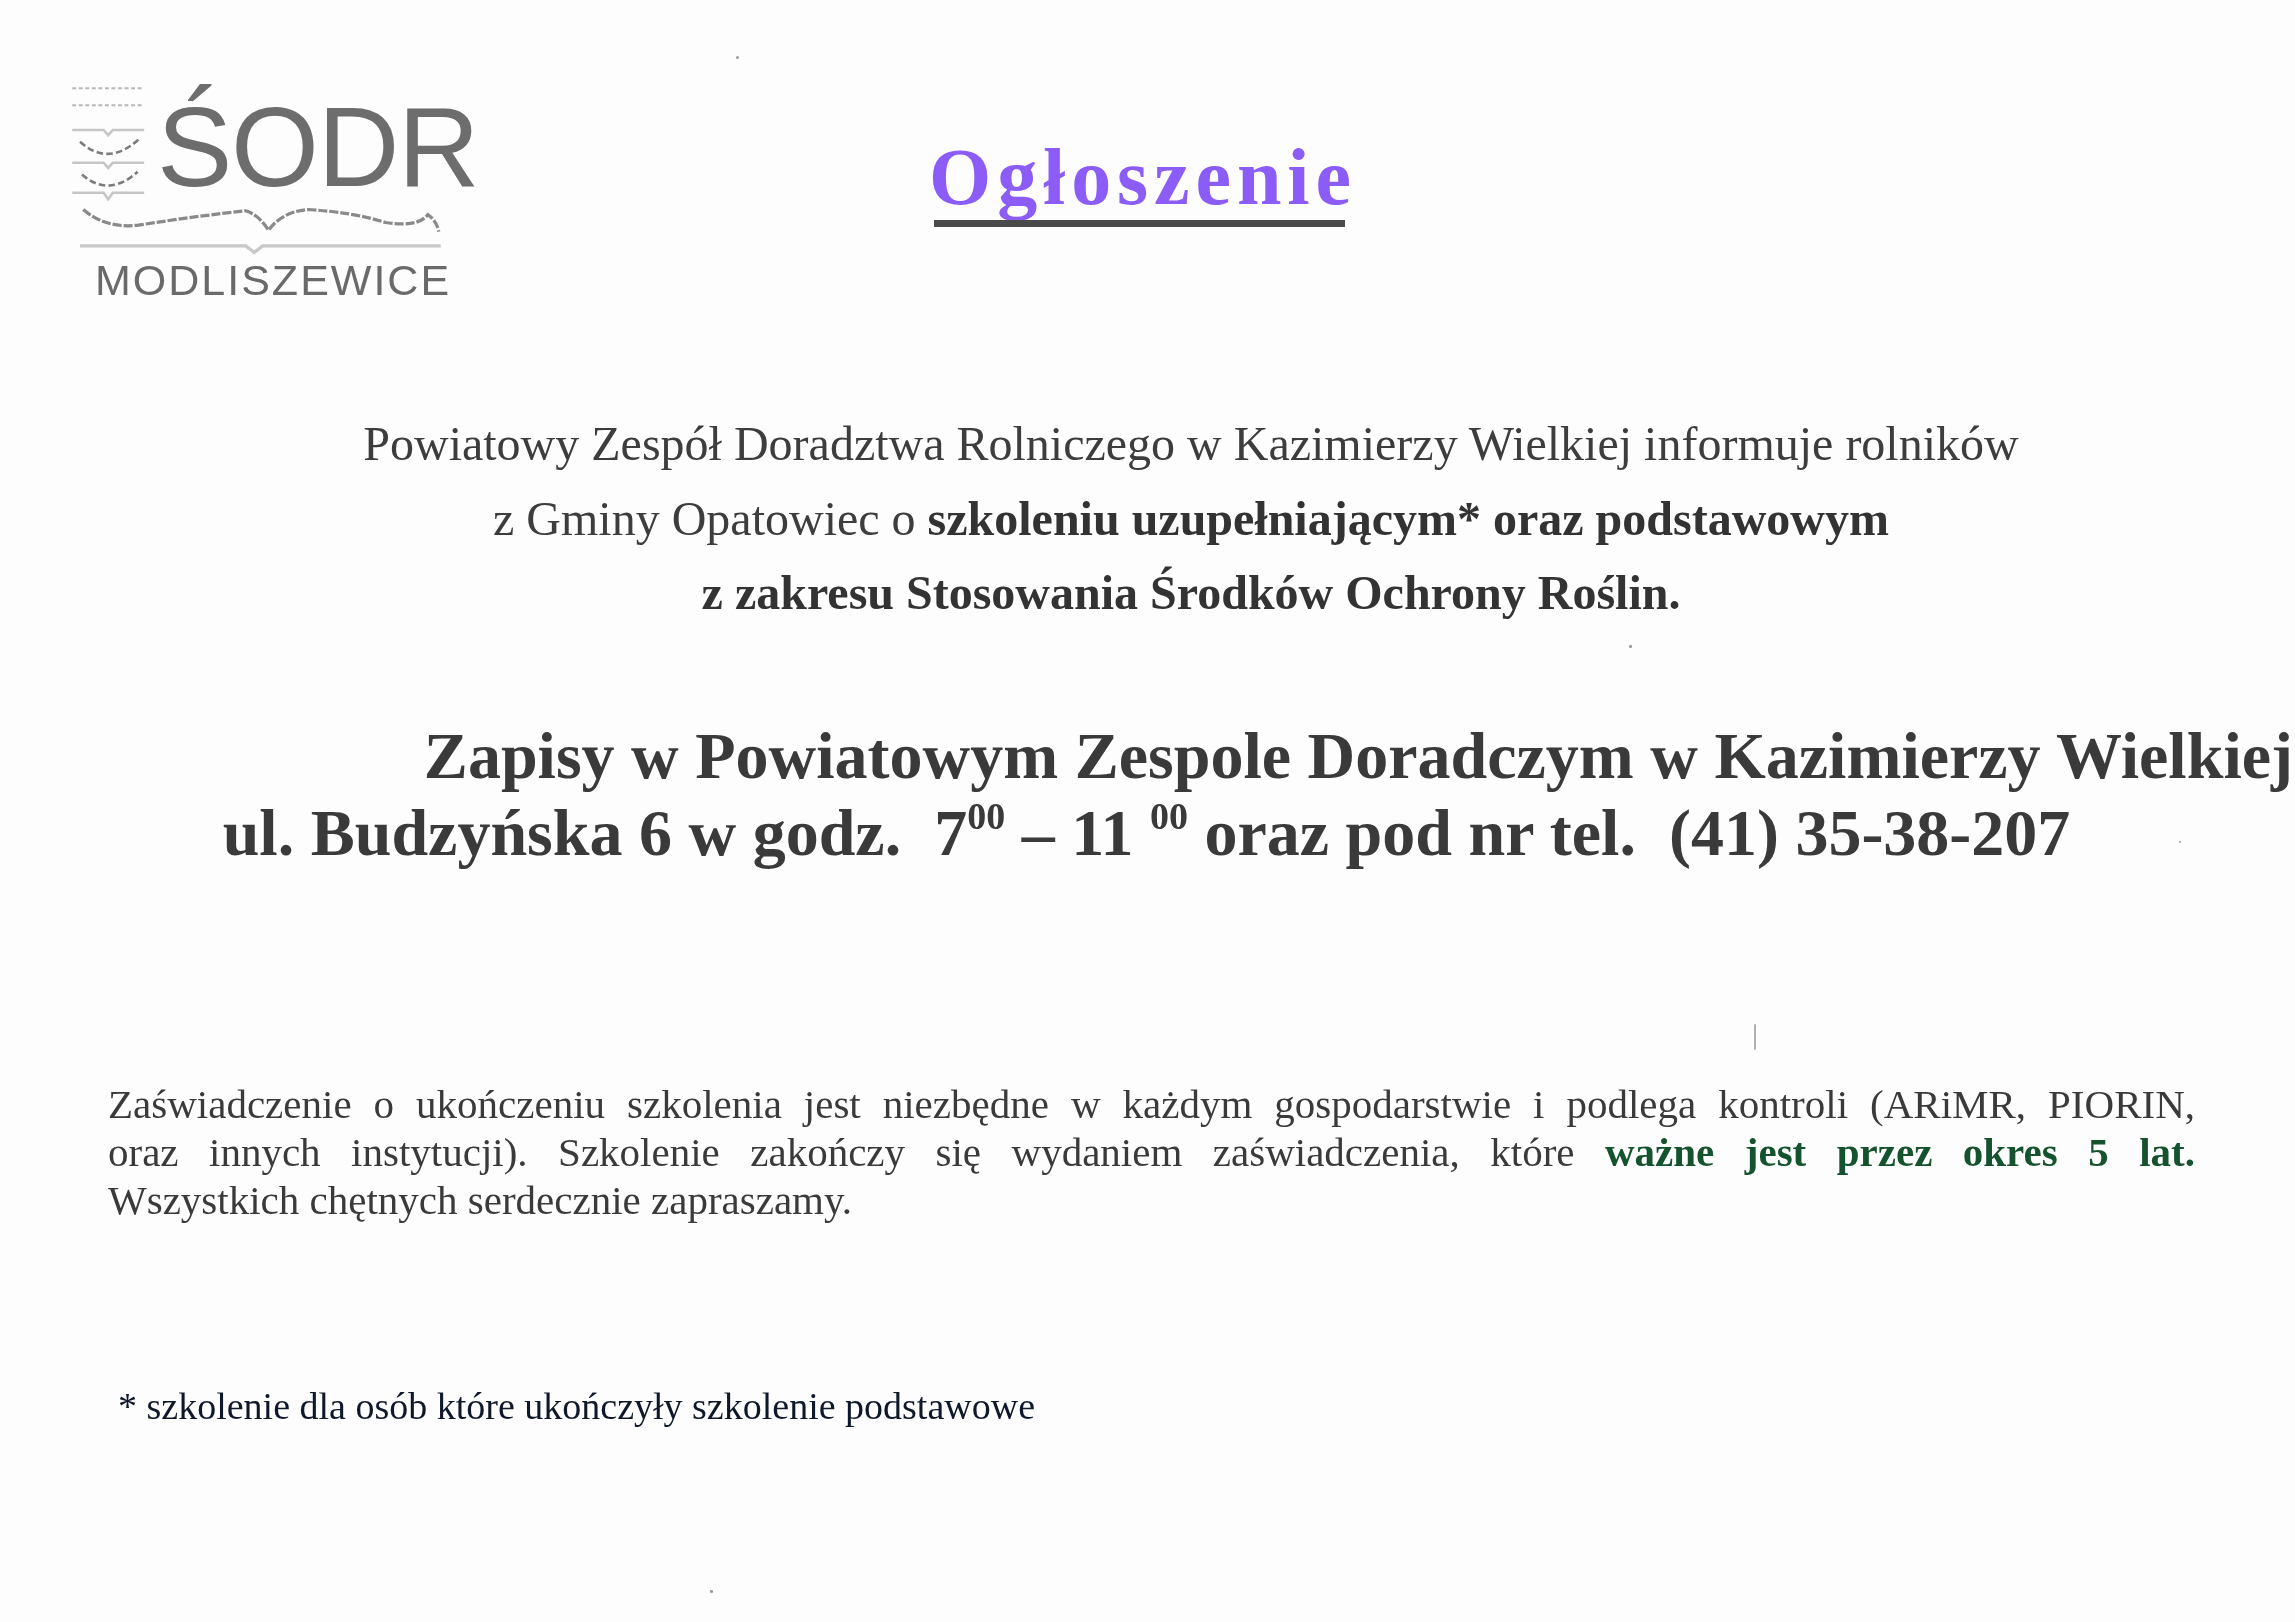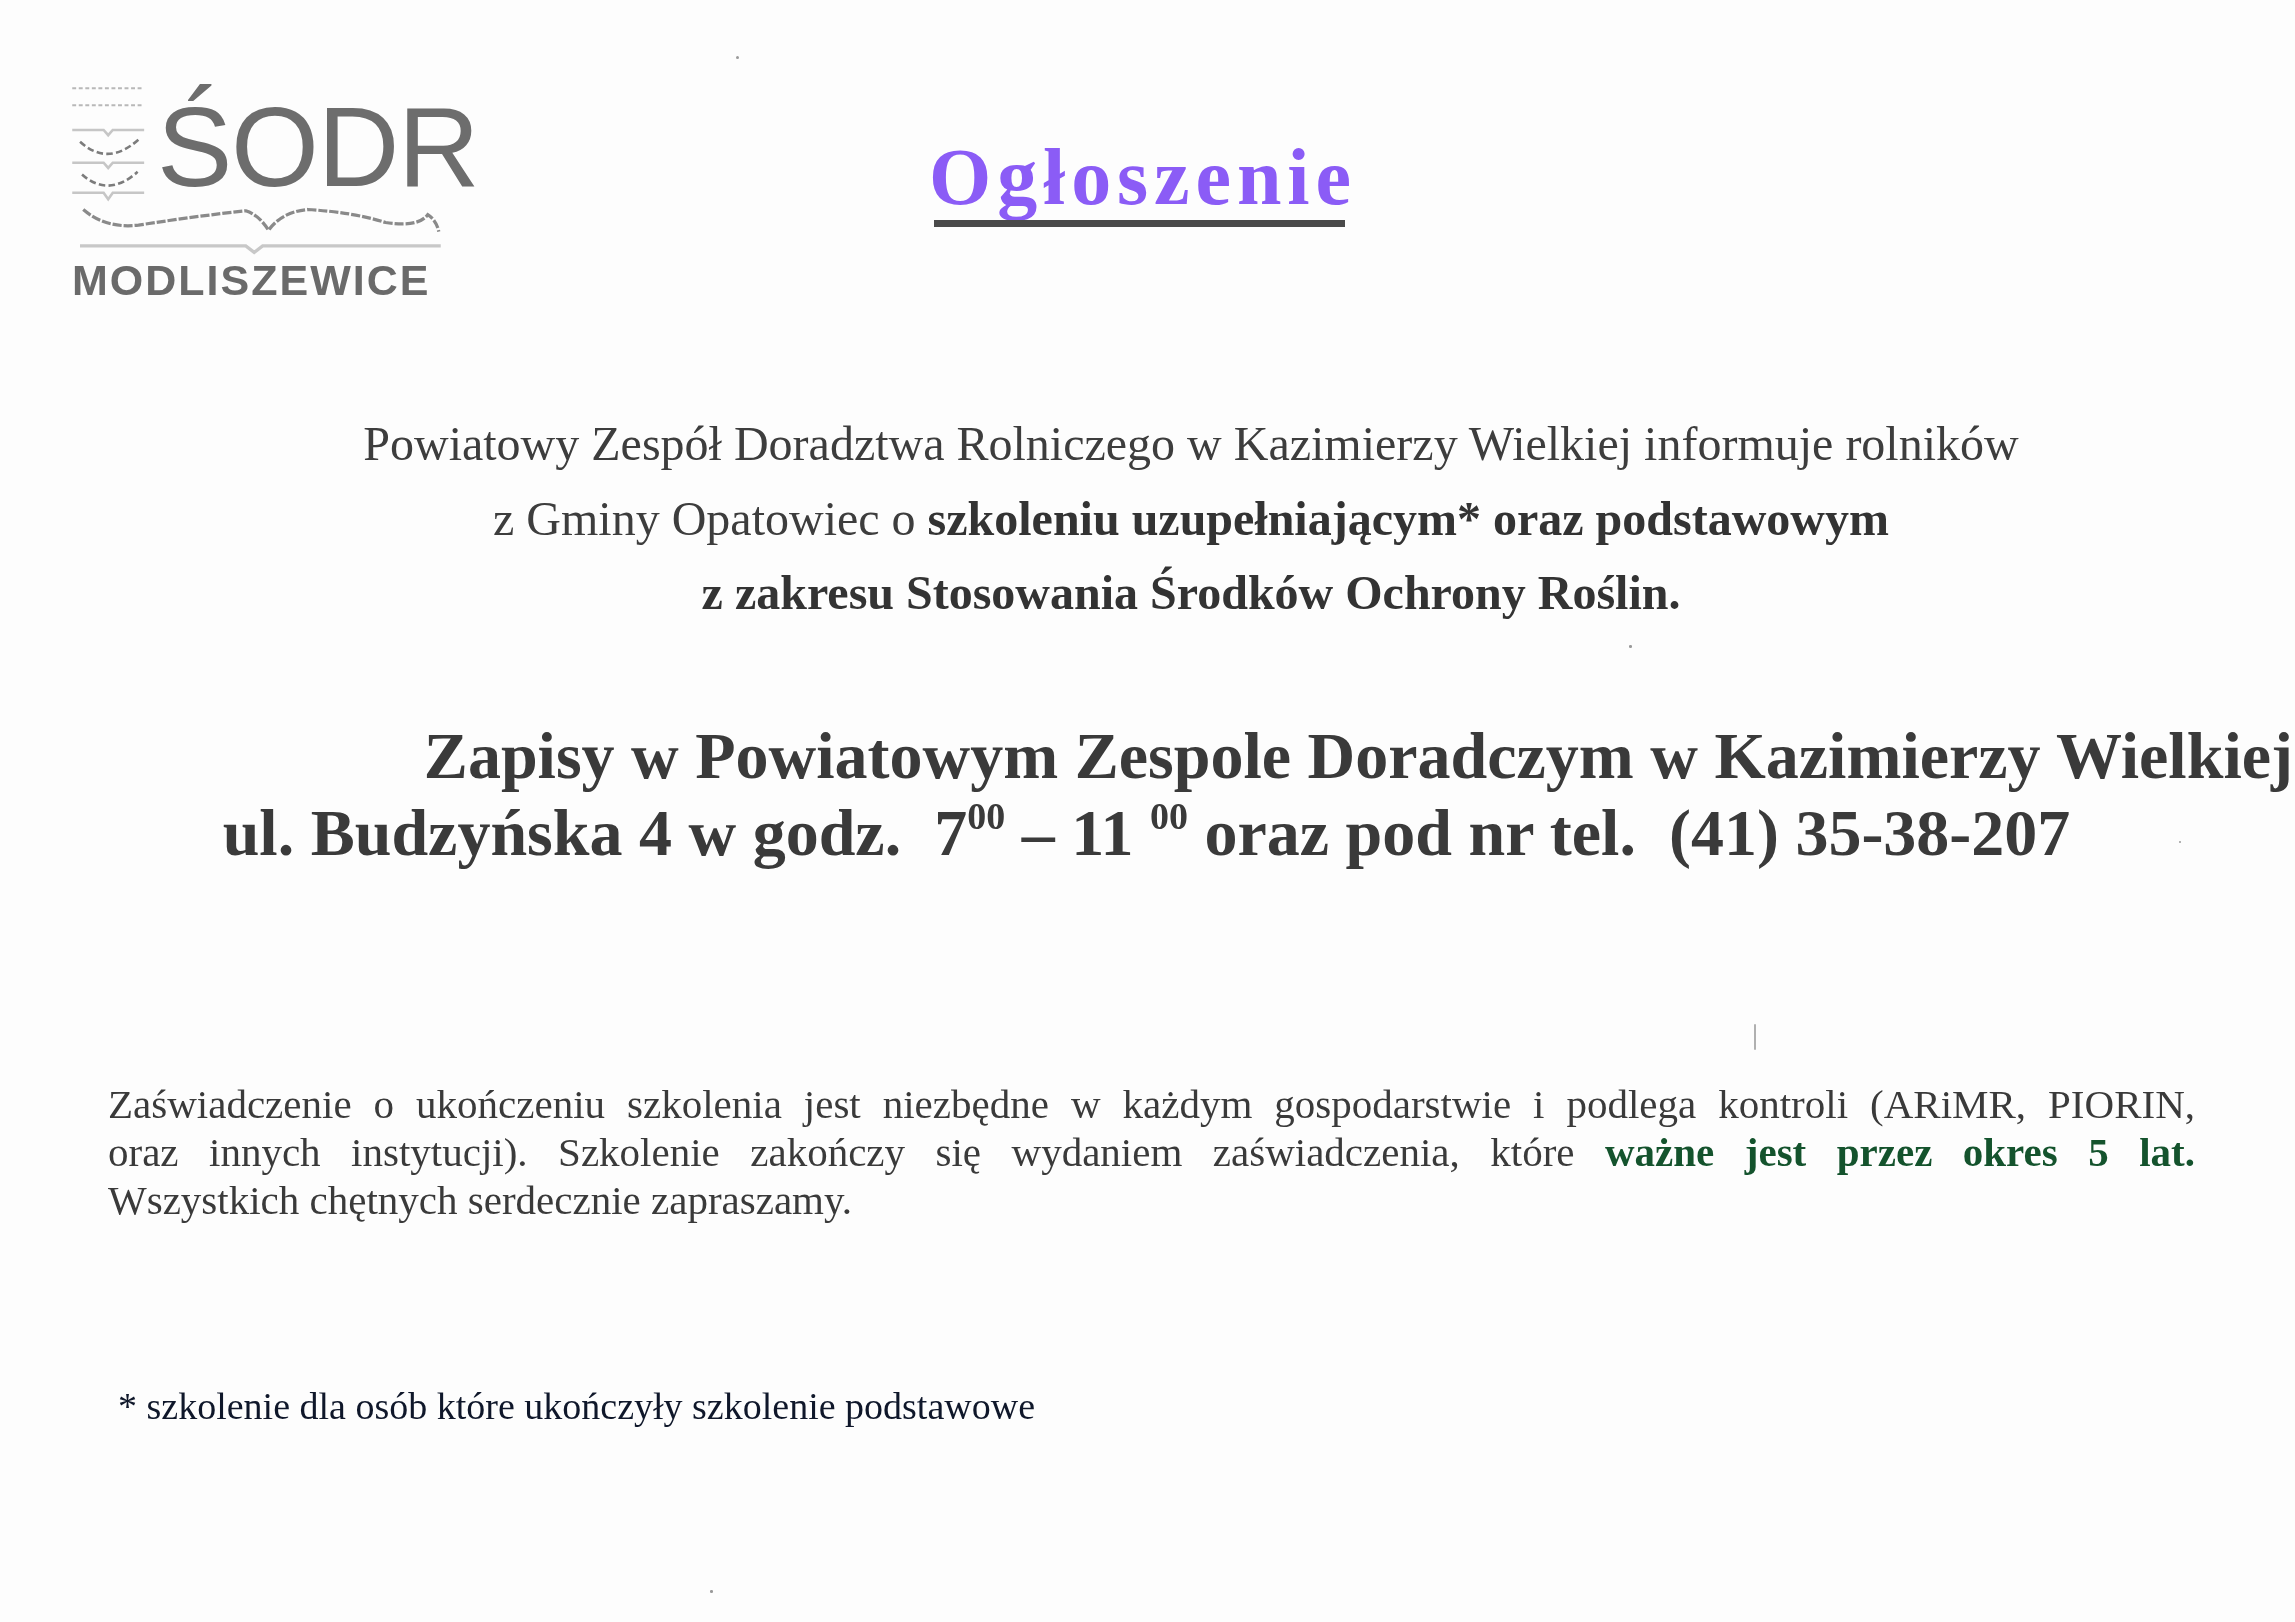--- a/index.html
+++ b/index.html
@@ -15,23 +15,23 @@
   .logo { left: 72px; top: 79px; width: 393px; height: 222px; }
   .logo-emblem { position: absolute; left: 0; top: 0; width: 92px; height: 170px; }
   .logo-mark {
     position: absolute; left: 85px; top: 11.8px;
     font-family: "Liberation Sans", "DejaVu Sans", sans-serif;
     font-size: 113px; line-height: 1; letter-spacing: -1.3px;
     color: #6d6d6d; font-weight: normal;
   }
   .logo-swoosh { position: absolute; left: 6.5px; top: 124px; width: 366px; height: 52px; }
   .logo-sub {
-    position: absolute; left: 0; top: 180px;
+    position: absolute; left: 23px; top: 180px;
     font-family: "Liberation Sans", "DejaVu Sans", sans-serif;
-    font-size: 43px; line-height: 1; font-weight: bold; letter-spacing: 2px;
+    font-size: 43px; line-height: 1; font-weight: normal; letter-spacing: 2px;
     color: #6a6a6a;
   }
 
   
   .title {
     left: 929px; top: 137px;
     font-size: 80px; line-height: 1; font-weight: bold;
     letter-spacing: 5.9px; color: #8b5cf6;
   }
   .title-underline {
@@ -94,21 +94,21 @@
 </div>
 
 <div class="abs title">Ogłoszenie</div>
 <div class="abs title-underline"></div>
 
 <div class="abs intro intro-1">Powiatowy Zespół Doradztwa Rolniczego w Kazimierzy Wielkiej informuje rolników</div>
 <div class="abs intro intro-2"><span>z Gminy Opatowiec o </span><b>szkoleniu uzupełniającym* oraz podstawowym</b></div>
 <div class="abs intro intro-3"><b>z zakresu Stosowania Środków Ochrony Roślin.</b></div>
 
 <div class="abs reg reg-1">Zapisy w Powiatowym Zespole Doradczym w Kazimierzy Wielkiej</div>
-<div class="abs reg reg-2"><span>ul. Budzyńska 4 w godz.</span>&nbsp;&nbsp;<span>7</span><sup>00</sup> <span>–</span> <span>11</span> <sup>00</sup> <span>oraz pod nr tel.</span>&nbsp;&nbsp;<span>(41) 35-38-207</span></div>
+<div class="abs reg reg-2"><span>ul. Budzyńska 6 w godz.</span>&nbsp;&nbsp;<span>7</span><sup>00</sup> <span>–</span> <span>11</span> <sup>00</sup> <span>oraz pod nr tel.</span>&nbsp;&nbsp;<span>(41) 35-38-207</span></div>
 
 <div class="abs body-par">
   <span class="line">Zaświadczenie o ukończeniu szkolenia jest niezbędne w każdym gospodarstwie i podlega kontroli (ARiMR, PIORIN,</span>
   <span class="line"><span>oraz innych instytucji). Szkolenie zakończy się wydaniem zaświadczenia, które </span><b>ważne jest przez okres 5 lat.</b></span>
   <span class="line last">Wszystkich chętnych serdecznie zapraszamy.</span>
 </div>
 
 <div class="abs footnote">* szkolenie dla osób które ukończyły szkolenie podstawowe</div>
 
 <div class="speck" style="left:736px;top:56px;width:3.3px;height:3.3px;"></div>

